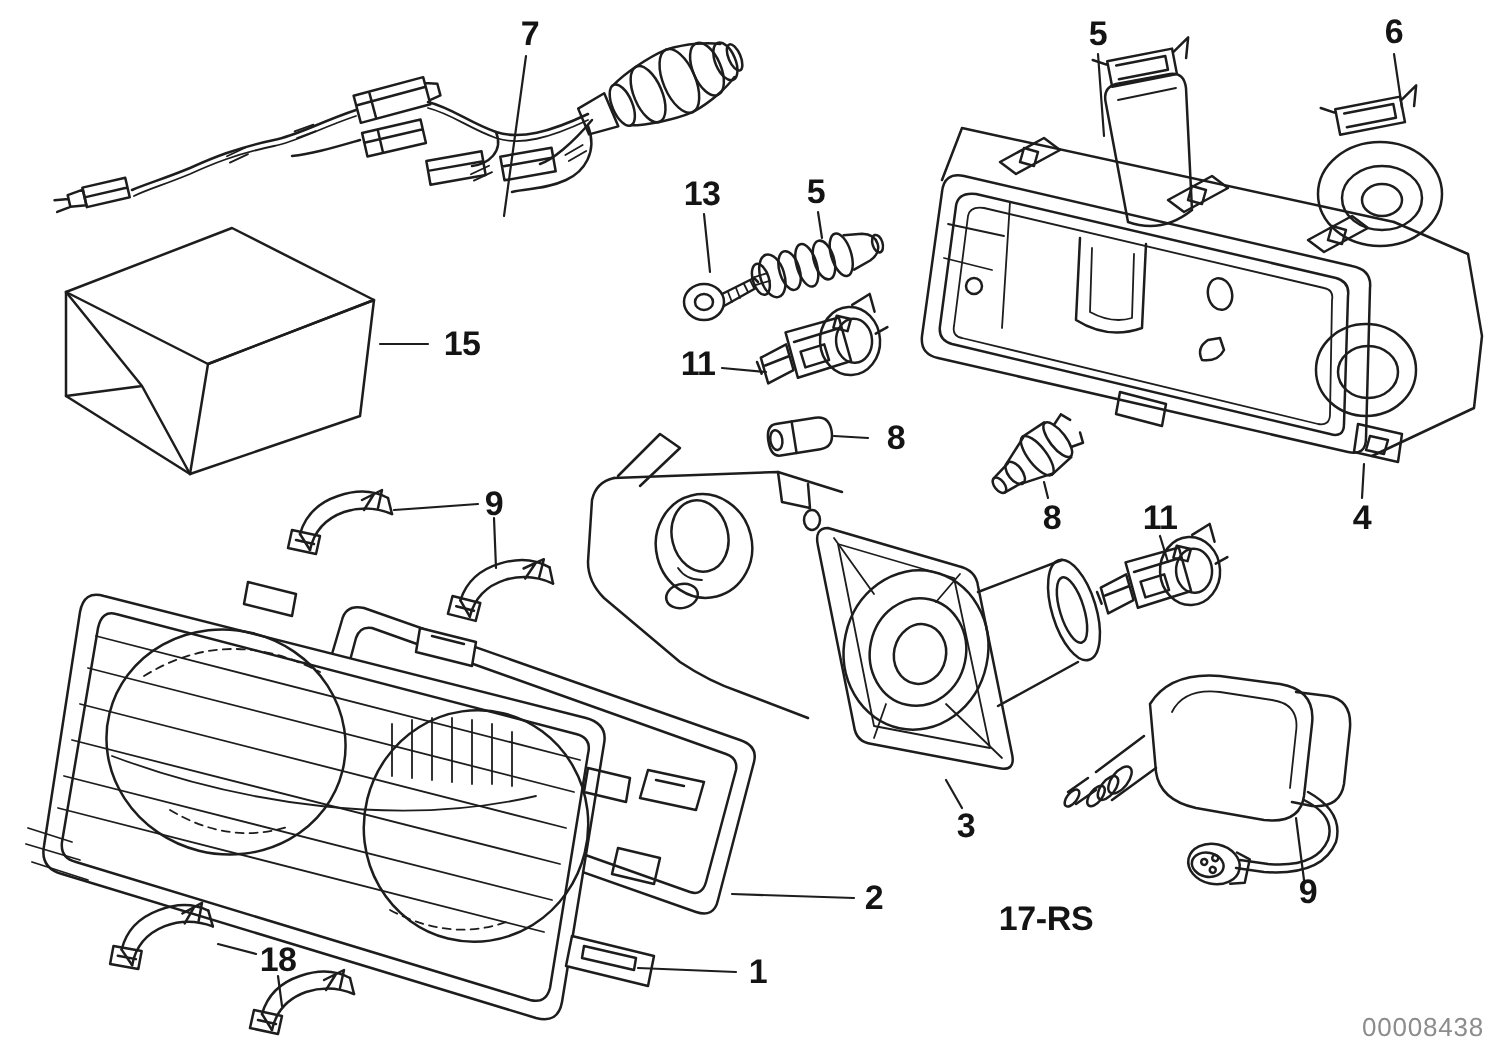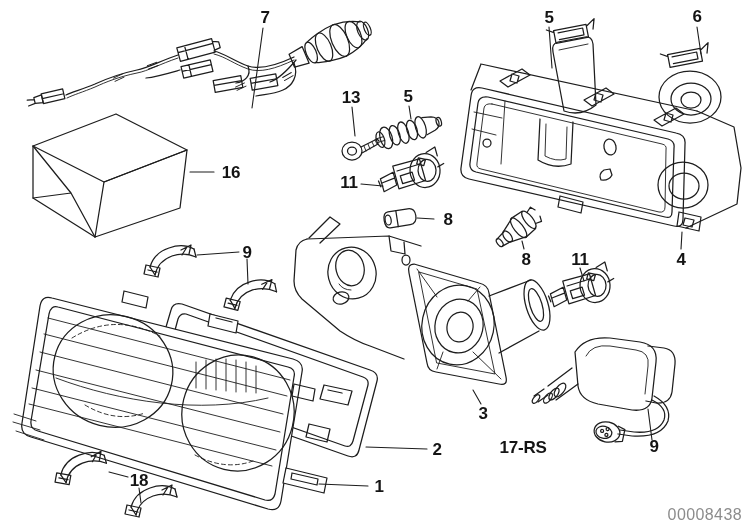--- a/index.html
+++ b/index.html
@@ -7,21 +7,21 @@
          font-family:"Liberation Sans",sans-serif}
   .stage svg{position:absolute;left:0;top:0}
   svg *{stroke:#1d1d1d;fill:none;stroke-width:1.25;stroke-linecap:round;stroke-linejoin:round}
   svg .wf{fill:#ffffff}
   svg .leader{stroke-width:1.1}
   svg .thin{stroke-width:0.9}
   .callout{position:absolute;transform:translate(-50%,-50%);font-weight:700;font-size:17px;
            color:#141414;letter-spacing:-0.3px;line-height:1;cursor:pointer;user-select:none}
   .code{position:absolute;transform:translate(-50%,-50%);font-weight:700;font-size:17px;
         color:#141414;letter-spacing:-0.2px}
-  .watermark{position:absolute;font-size:16px;color:#8c8c8c;letter-spacing:0.4px}
+  .watermark{position:absolute;font-size:13px;color:#8c8c8c;letter-spacing:0.4px}
 </style>
 </head>
 <body>
 
 <div class="stage">
 
 <svg width="750" height="525" viewBox="0 0 750 525">
   <defs>
     <g id="clip">
       <path d="M5,23 Q9,9 24,4 Q38,-1 49,5"></path>
@@ -275,29 +275,29 @@
     <path class="leader" d="M128,477 L109,472 M139,488 L141,503"></path>
     <path class="leader" d="M652,440 L648,409"></path>
   </g>
 </svg>
 
 <div class="callout" style="left:265px;top:17px">7</div>
 <div class="callout" style="left:549px;top:17px">5</div>
 <div class="callout" style="left:697px;top:16px">6</div>
 <div class="callout" style="left:351px;top:97px">13</div>
 <div class="callout" style="left:408px;top:96px">5</div>
-<div class="callout" style="left:231px;top:172px">16</div>
+<div class="callout" style="left:231px;top:172px">15</div>
 <div class="callout" style="left:349px;top:182px">11</div>
 <div class="callout" style="left:448px;top:219px">8</div>
 <div class="callout" style="left:247px;top:252px">9</div>
 <div class="callout" style="left:526px;top:259px">8</div>
 <div class="callout" style="left:580px;top:259px">11</div>
 <div class="callout" style="left:681px;top:259px">4</div>
 <div class="callout" style="left:483px;top:413px">3</div>
 <div class="callout" style="left:437px;top:449px">2</div>
 <div class="callout" style="left:379px;top:486px">1</div>
 <div class="callout" style="left:139px;top:480px">18</div>
 <div class="callout" style="left:654px;top:446px">9</div>
 
-<div class="code" style="left:523px;top:448px">17-RS</div>
+<div class="code" style="left:523px;top:460px">17-RS</div>
 <div class="watermark" style="right:8px;top:506px">00008438</div>
 
 </div>
 
 </body></html>

